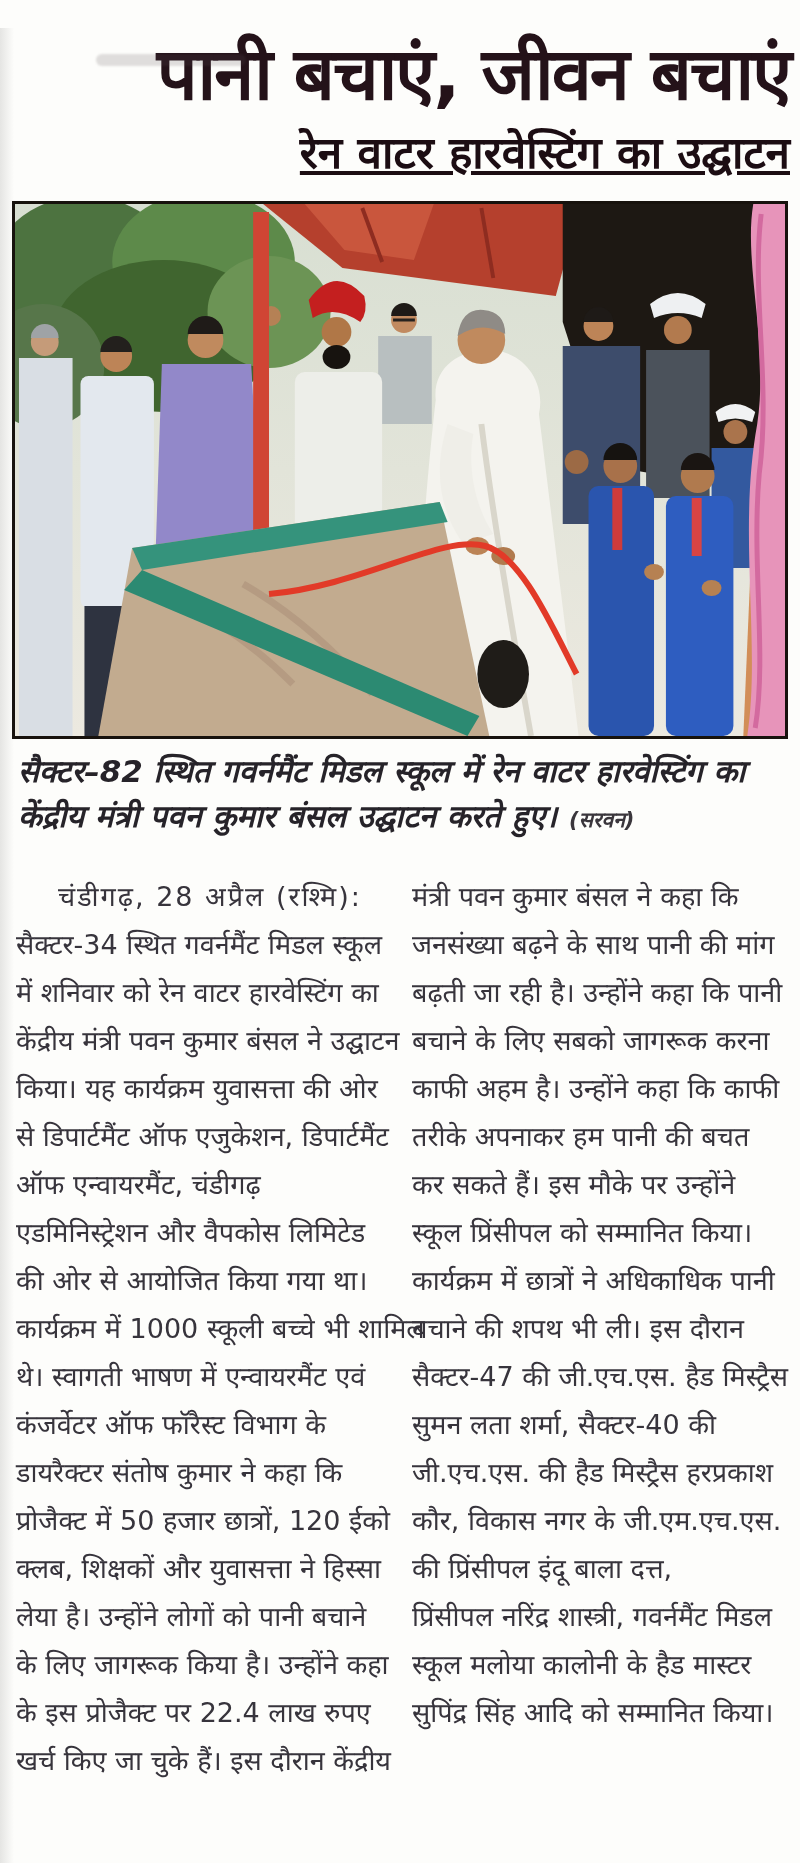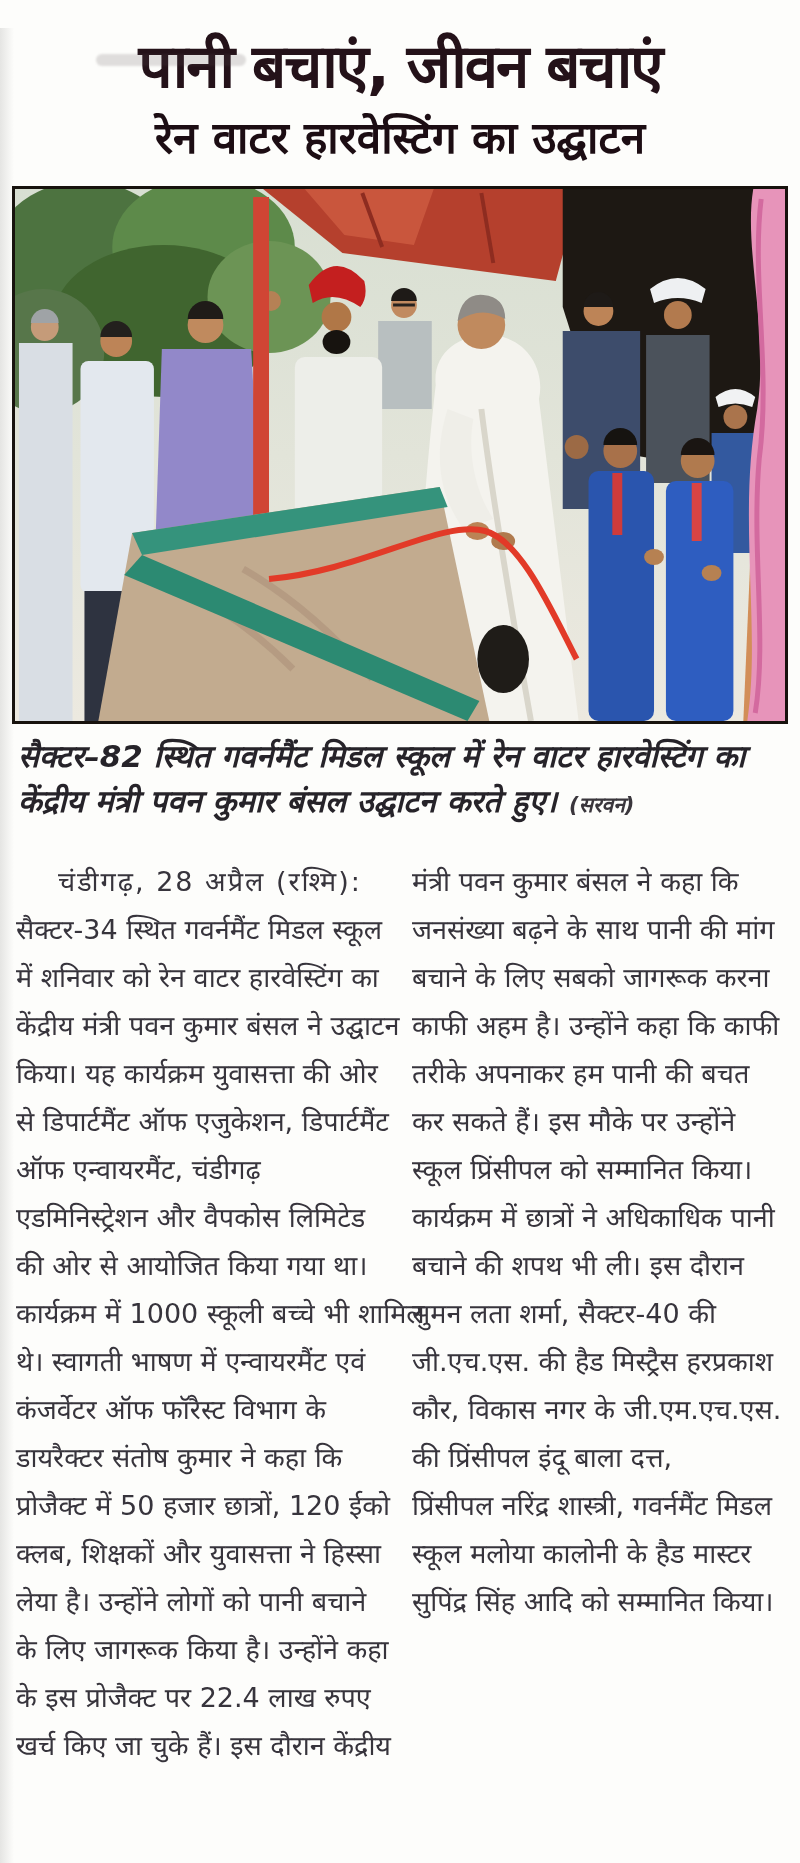--- a/index.html
+++ b/index.html
@@ -14,29 +14,30 @@
   .edge-shade{
     position:absolute;left:0;top:0;width:14px;height:1863px;
     background:linear-gradient(90deg,rgba(120,120,118,.18),rgba(120,120,118,0));
   }
   .smudge{
     position:absolute;left:96px;top:26px;width:150px;height:12px;border-radius:6px;
     background:rgba(90,80,84,.18);filter:blur(1px);
   }
   .headline{
     margin:28px 10px 0;
-    font-size:60px;line-height:1.28;font-weight:bold;
-    text-align:center;color:#241219;letter-spacing:-2px;
+    font-size:72px;line-height:1.28;font-weight:bold;
+    text-align:right;color:#241219;letter-spacing:-2px;
     white-space:nowrap;
   }
   .subheadline{
     margin:4px 10px 0;
     font-size:44px;line-height:1.3;font-weight:bold;
-    text-align:center;color:#1c0d13;
+    text-align:right;color:#1c0d13;
     white-space:nowrap;
+    text-decoration:underline;
   }
   figure.photo{
     margin:20px auto 0;width:776px;height:538px;box-sizing:border-box;
     border:3px solid #17120d;background:#e8e6de;
   }
   figure.photo svg{display:block;width:100%;height:100%;}
   .caption{
     margin:10px 14px 0 18px;
     font-size:31px;line-height:45px;
     font-weight:bold;font-style:italic;color:#262329;
@@ -197,27 +198,29 @@
         <div class="body-line">प्रोजैक्ट में 50 हजार छात्रों, 120 ईको</div>
         <div class="body-line">क्लब, शिक्षकों और युवासत्ता ने हिस्सा</div>
         <div class="body-line">लेया है। उन्होंने लोगों को पानी बचाने</div>
         <div class="body-line">के लिए जागरूक किया है। उन्होंने कहा</div>
         <div class="body-line">के इस प्रोजैक्ट पर 22.4 लाख रुपए</div>
         <div class="body-line">खर्च किए जा चुके हैं। इस दौरान केंद्रीय</div>
       </div>
     <div class="col col-right">
         <div class="body-line">मंत्री पवन कुमार बंसल ने कहा कि</div>
         <div class="body-line">जनसंख्या बढ़ने के साथ पानी की मांग</div>
+        <div class="body-line">बढ़ती जा रही है। उन्होंने कहा कि पानी</div>
         <div class="body-line">बचाने के लिए सबको जागरूक करना</div>
         <div class="body-line">काफी अहम है। उन्होंने कहा कि काफी</div>
         <div class="body-line">तरीके अपनाकर हम पानी की बचत</div>
         <div class="body-line">कर सकते हैं। इस मौके पर उन्होंने</div>
         <div class="body-line">स्कूल प्रिंसीपल को सम्मानित किया।</div>
         <div class="body-line">कार्यक्रम में छात्रों ने अधिकाधिक पानी</div>
         <div class="body-line">बचाने की शपथ भी ली। इस दौरान</div>
+        <div class="body-line">सैक्टर-47 की जी.एच.एस. हैड मिस्ट्रैस</div>
         <div class="body-line">सुमन लता शर्मा, सैक्टर-40 की</div>
         <div class="body-line">जी.एच.एस. की हैड मिस्ट्रैस हरप्रकाश</div>
         <div class="body-line">कौर, विकास नगर के जी.एम.एच.एस.</div>
         <div class="body-line">की प्रिंसीपल इंदू बाला दत्त,</div>
         <div class="body-line">प्रिंसीपल नरिंद्र शास्त्री, गवर्नमैंट मिडल</div>
         <div class="body-line">स्कूल मलोया कालोनी के हैड मास्टर</div>
         <div class="body-line">सुपिंद्र सिंह आदि को सम्मानित किया।</div>
       </div>
   </div>
 

